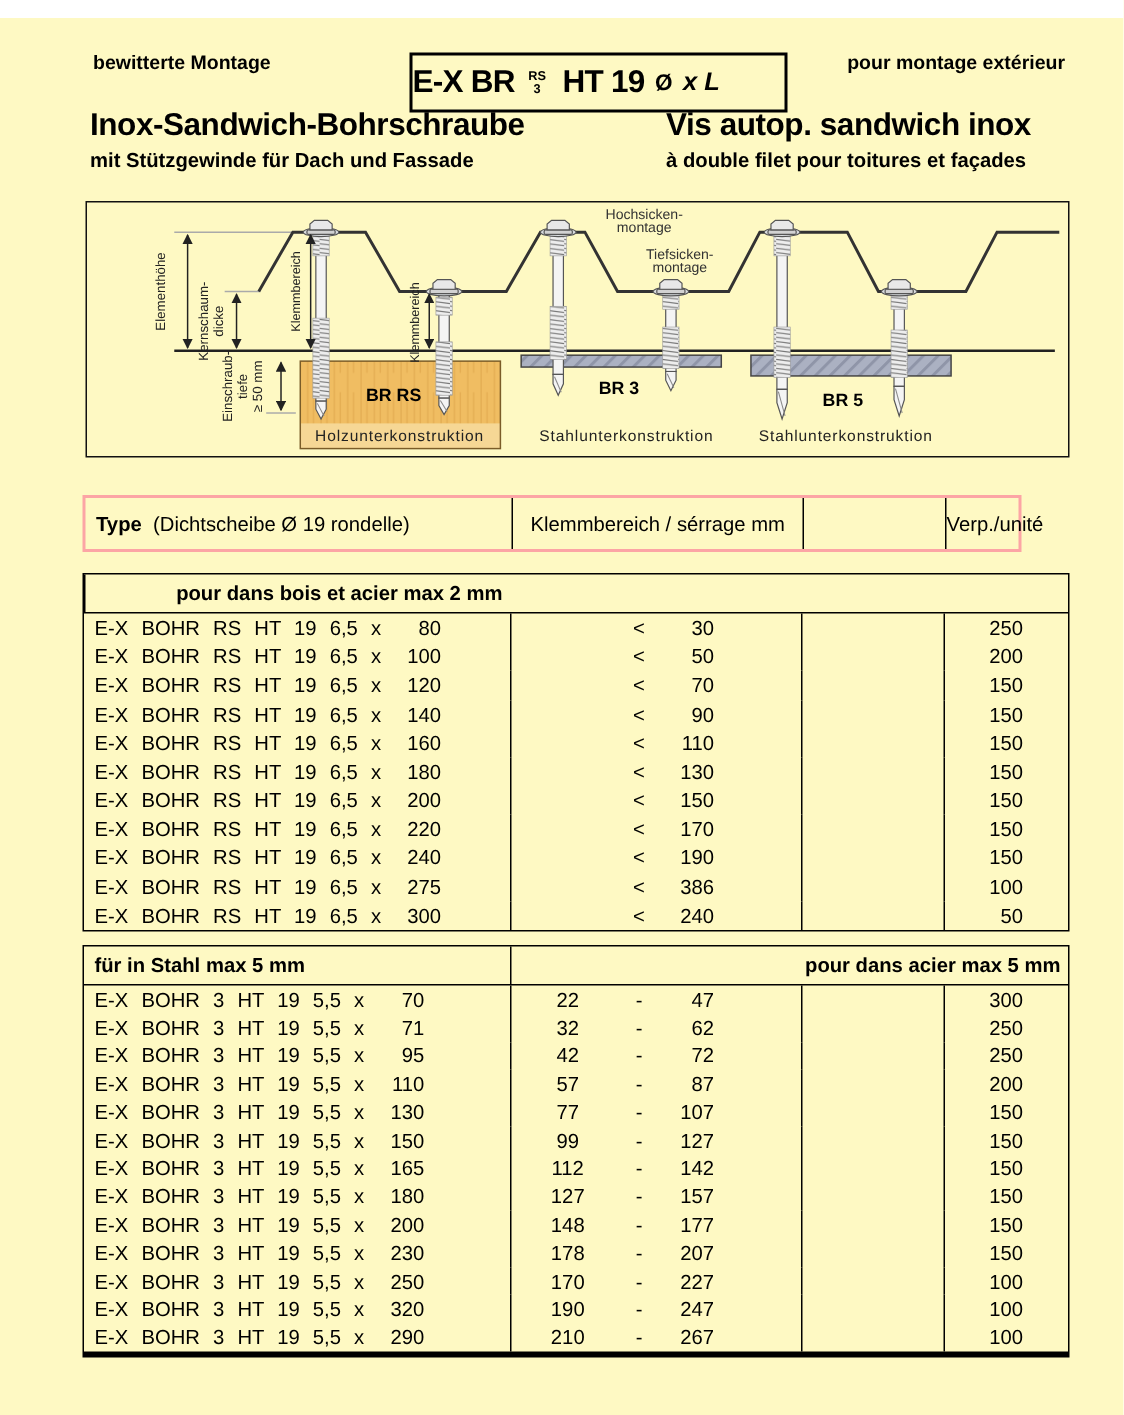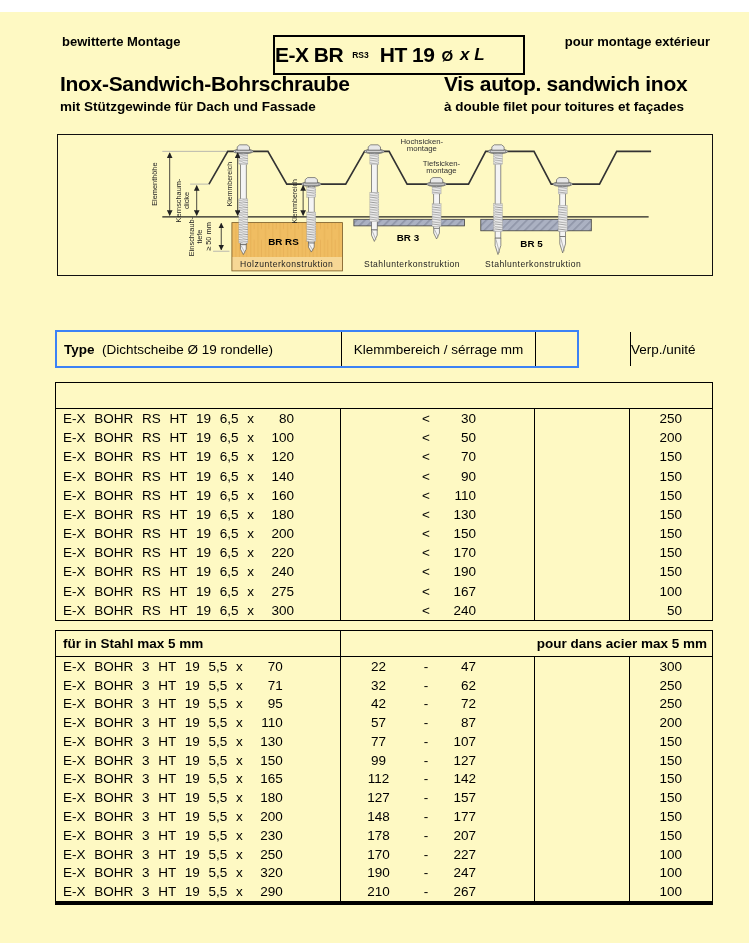--- a/index.html
+++ b/index.html
@@ -9,40 +9,40 @@
     font-family:"Liberation Sans","DejaVu Sans",sans-serif; color:#000; overflow:hidden;margin-top:12px;
   }
   
   .hdr-left  { position:absolute; left:62px; top:22px; font-size:13px; font-weight:bold; }
   .hdr-right { position:absolute; right:39px; top:22px; font-size:13px; font-weight:bold; }
   .hdr-box {
     position:absolute; left:273px; top:23px; width:252px; height:40px;
     border:2px solid #000; display:flex; align-items:center; justify-content:flex-start; gap:7px;
   }
   .hdr-box .big { font-size:21px; font-weight:bold; letter-spacing:-0.5px; }
-  .hdr-box .stack { display:flex; flex-direction:row; align-items:center; font-size:8.5px;
+  .hdr-box .stack { display:flex; flex-direction:column; align-items:center; font-size:8.5px;
     font-weight:bold; line-height:1.05; margin:0 4px 0 2px; }
   .hdr-box .dia { font-size:15px; font-weight:bold; }
   .hdr-box .xl  { font-size:17px; font-weight:bold;font-style:italic; }
   .title-de { position:absolute; left:60px;  top:60px; font-size:21px;  font-weight:bold; letter-spacing:-0.3px; }
   .sub-de   { position:absolute; left:60px;  top:87px; font-size:13.5px; font-weight:bold; }
   .title-fr { position:absolute; left:444px; top:60px; font-size:21px;  font-weight:bold; letter-spacing:-0.3px; }
   .sub-fr   { position:absolute; left:444px; top:87px; font-size:13.5px; font-weight:bold; }
   
-  .diagram { position:absolute; left:57px; top:122px; width:656px; height:142px; border:1.5px solid #111; }
+  .diagram { position:absolute; left:57px; top:122px; width:656px; height:171px; border:1.5px solid #111; }
   .diagram svg { position:absolute; left:0; top:0; width:100%; height:100%; }
   .dlab  { font-size:9px;  fill:#222; }
   .dlab2 { font-size:8.5px; fill:#222; }
   .mlab  { font-size:9.5px; fill:#333; }
   .brlab { font-size:12px; font-weight:bold; fill:#000; }
   .cap   { font-size:10.5px; fill:#222; letter-spacing:0.6px; }
   
   .thead-table {
-    position:absolute; left:55px; top:318px; width:524px; height:38px;
-    border:2px solid #3b82f6; display:grid; grid-template-columns:284px 194px 95px 1fr;
+    position:absolute; left:55px; top:318px; width:626px; height:38px;
+    border:2px solid #fca5a5; display:grid; grid-template-columns:284px 194px 95px 1fr;
     align-items:center; font-size:13.5px;
   }
   .thead-table .h1 { padding-left:7px; }
   .thead-table .h1 b { font-weight:bold; }
   .thead-table .h2, .thead-table .h4 { text-align:left; }
   .thead-table > div { height:100%; display:flex; align-items:center; }
   .thead-table .h2, .thead-table .h3, .thead-table .h4 { border-left:1.5px solid #000; justify-content:center; }
   .sec { position:absolute; left:55px; width:658px; border:1.5px solid #000; }
   .sec1 { top:370px; }
   .sec2 { top:618px; border-bottom:4.5px solid #000; }
@@ -223,20 +223,21 @@
     <div class="h1">
       <span><b>Type</b><span style="white-space:pre;">  (Dichtscheibe Ø 19 rondelle)</span></span>
     </div>
     <div class="h2">Klemmbereich / sérrage mm</div>
     <div class="h3"></div>
     <div class="h4">Verp./unité</div>
   </div>
 
   <section class="sec sec1">
     <div class="sec-hdr">
+      <span class="sr">pour dans bois et acier max 2 mm</span>
     </div>
     <div>
         <div class="row">
           <div class="c1">
             <span class="pfx">E-X BOHR RS HT 19 6,5 x</span>
             <span class="len">80</span>
           </div>
           <div class="c2">
             <span class="k1"></span>
             <span class="sep">&lt;</span>
@@ -350,21 +351,21 @@
           <div class="c4">150</div>
         </div>
         <div class="row">
           <div class="c1">
             <span class="pfx">E-X BOHR RS HT 19 6,5 x</span>
             <span class="len">275</span>
           </div>
           <div class="c2">
             <span class="k1"></span>
             <span class="sep">&lt;</span>
-            <span class="k2">167</span>
+            <span class="k2">386</span>
           </div>
           <div class="c3"></div>
           <div class="c4">100</div>
         </div>
         <div class="row">
           <div class="c1">
             <span class="pfx">E-X BOHR RS HT 19 6,5 x</span>
             <span class="len">300</span>
           </div>
           <div class="c2">

